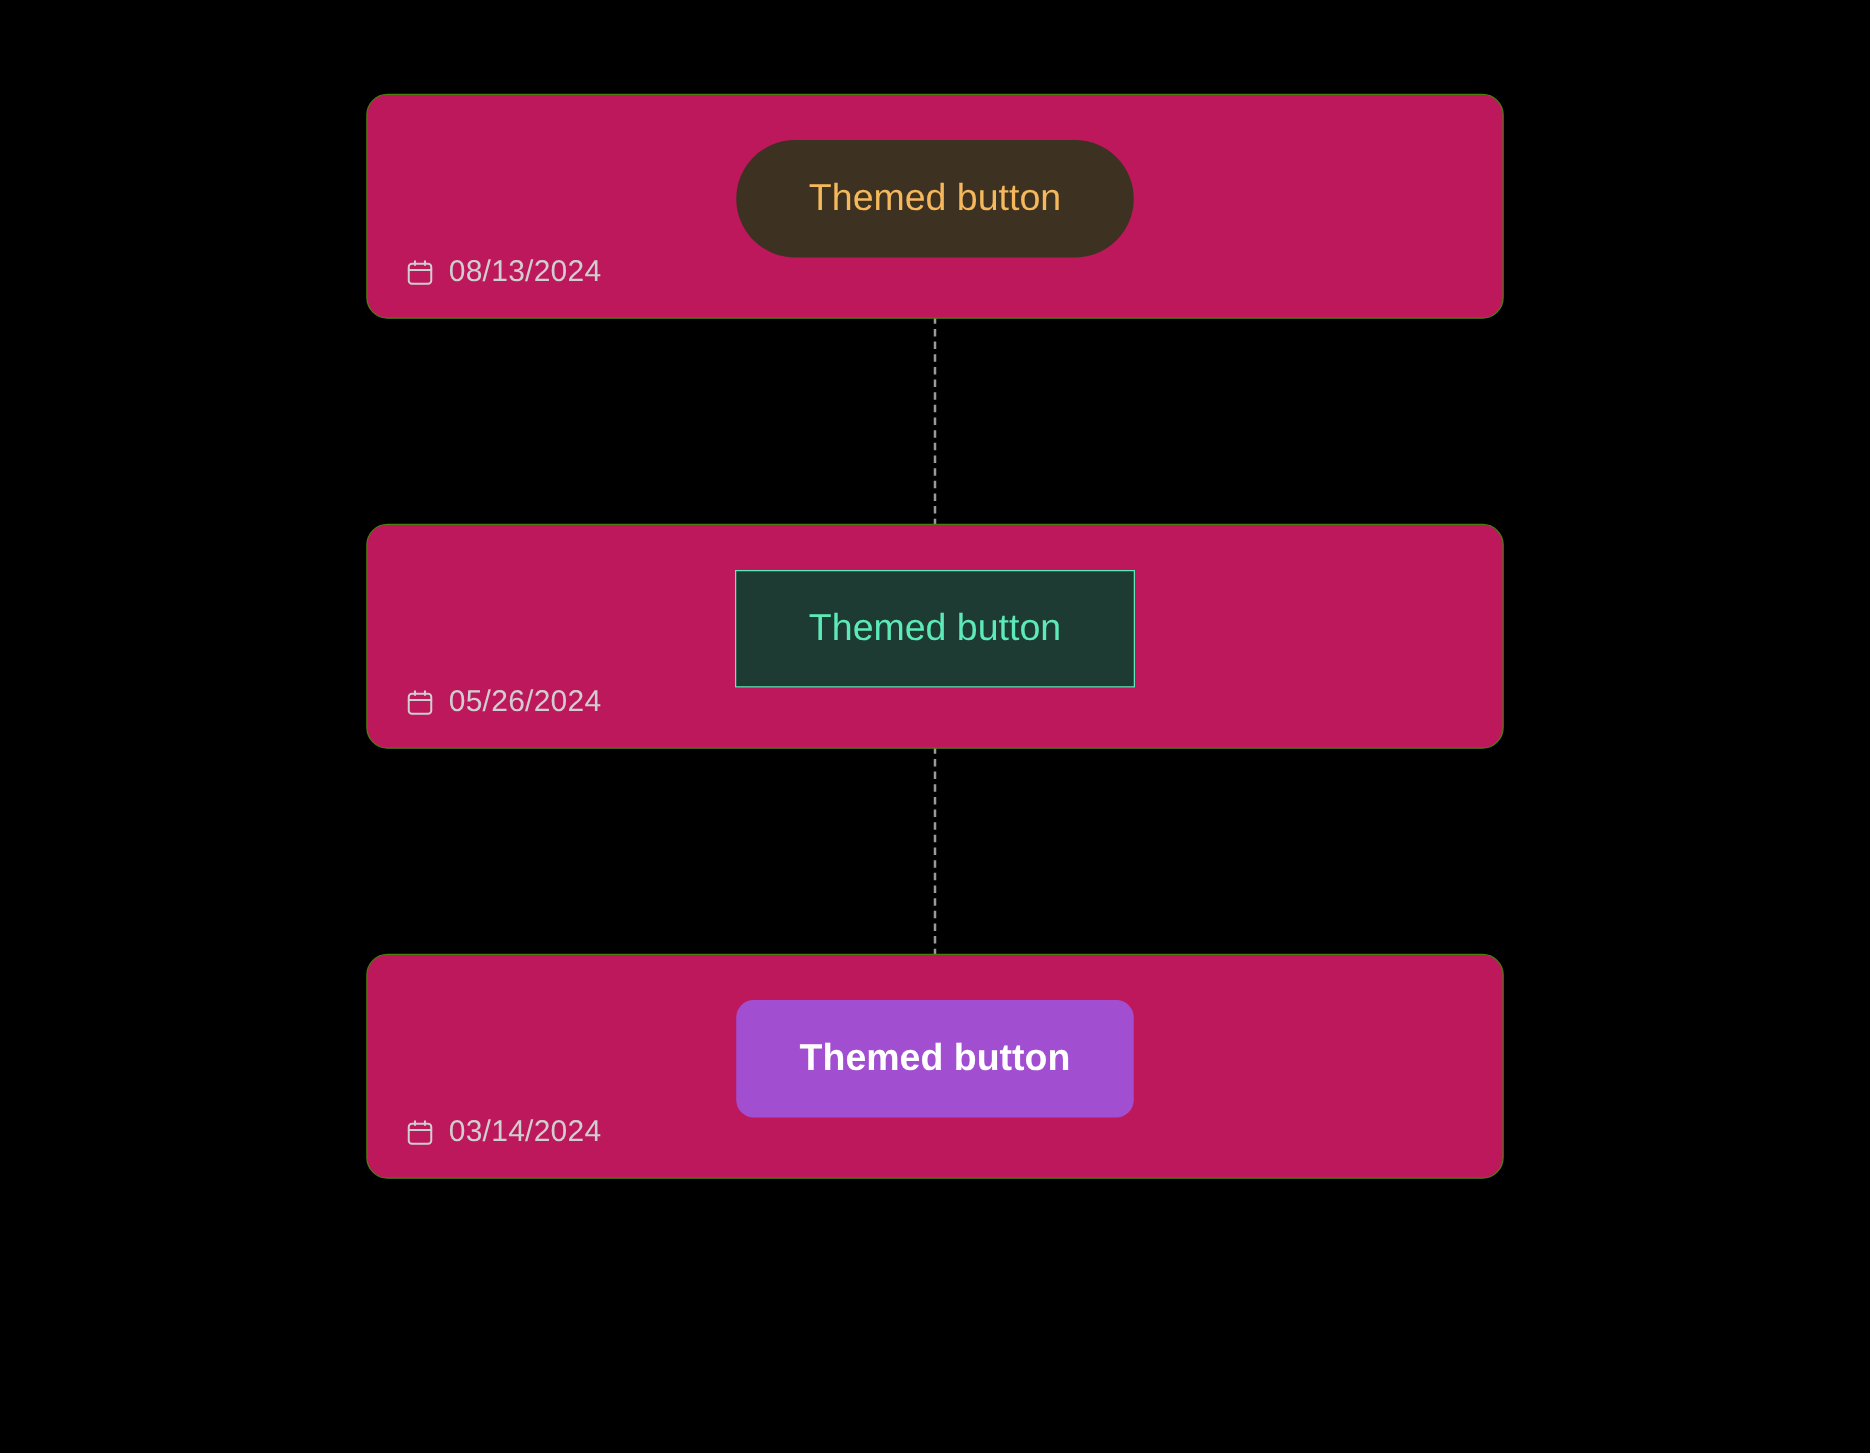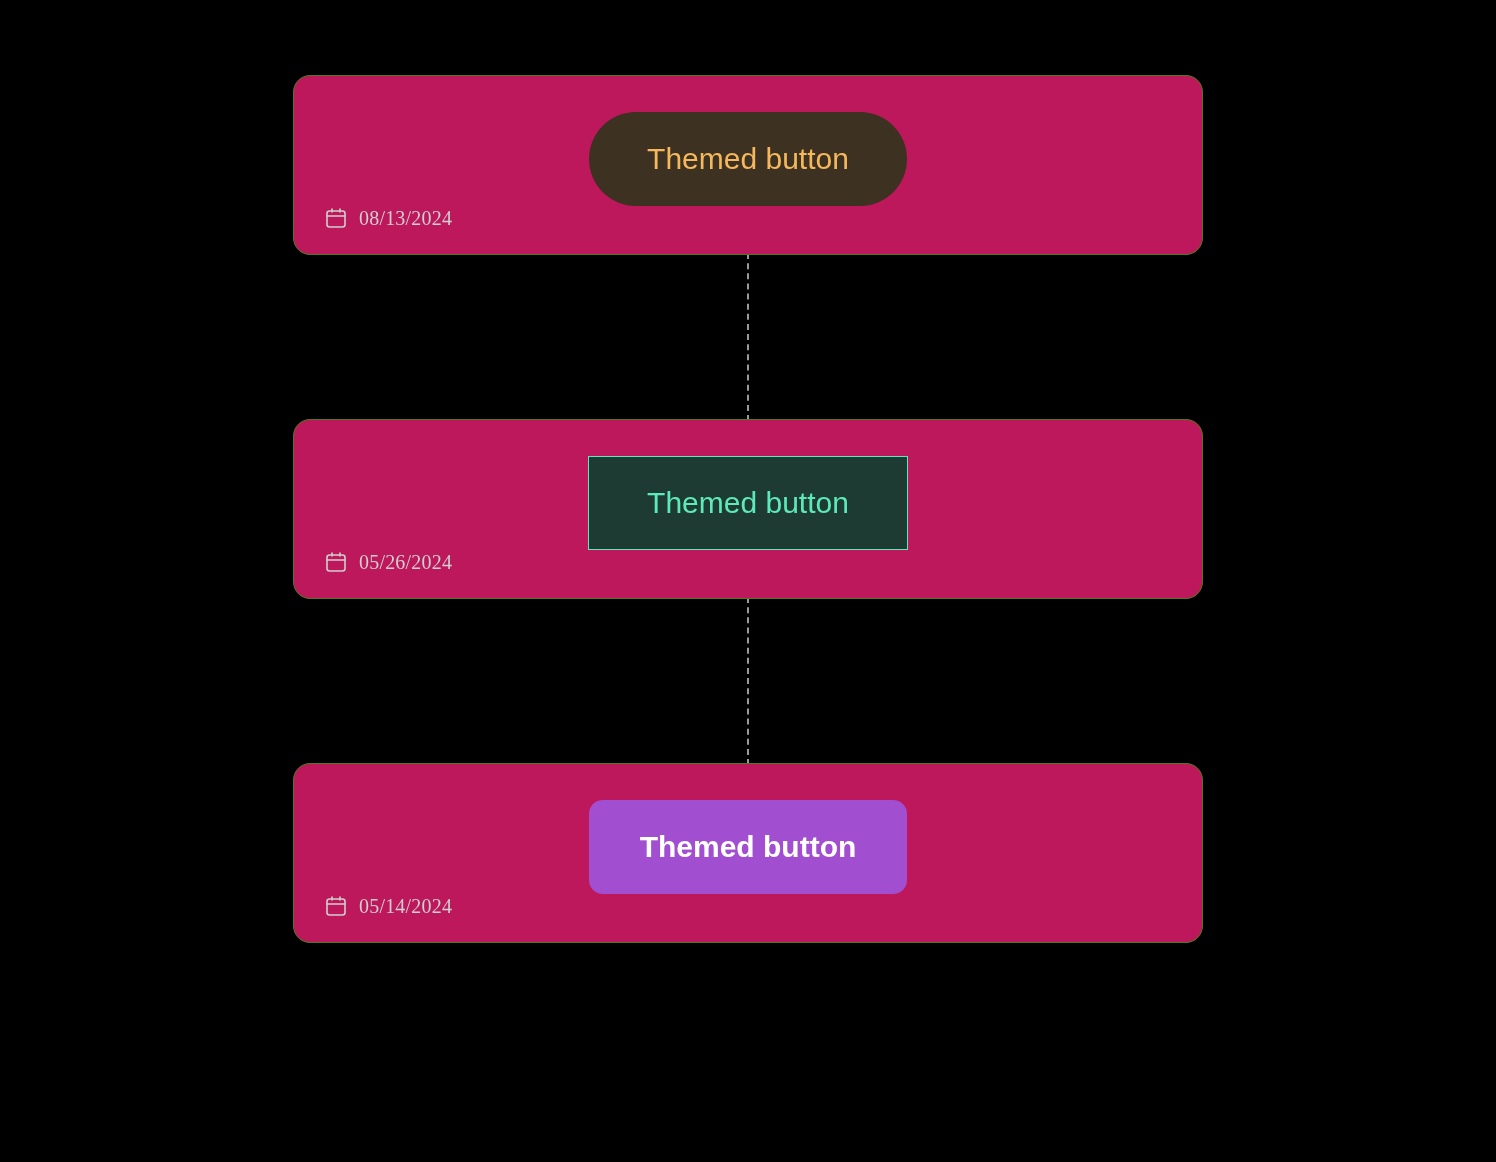--- a/index.html
+++ b/index.html
@@ -102,22 +102,22 @@
 
   .cal-icon {
     width: 24px;
     height: 24px;
     display: block;
     flex: none;
   }
 
   .date-text {
     color: #cfcfcf;
-    font-size: 20px;
-    font-family: Liberation Serif, serif;
+    font-size: 24px;
+    font-family: Liberation Sans, sans-serif;
     letter-spacing: 0.2px;
     line-height: 1;
   }
 
   
   .connector {
     position: relative;
     width: 910px;
     height: 164px;
     z-index: 1;
@@ -187,18 +187,18 @@
       </div>
       <div class="date-row">
         <span class="cal-icon-wrap">
           <svg class="cal-icon" viewBox="0 0 24 24" fill="none" stroke="#cfcfcf" stroke-width="1.6" stroke-linecap="round" stroke-linejoin="round">
             <rect x="3" y="5" width="18" height="16" rx="2.5"></rect>
             <line x1="3" y1="10" x2="21" y2="10"></line>
             <line x1="8" y1="3" x2="8" y2="6"></line>
             <line x1="16" y1="3" x2="16" y2="6"></line>
           </svg>
         </span>
-        <span class="date-text">05/14/2024</span>
+        <span class="date-text">03/14/2024</span>
       </div>
     </div>
 
   </div>
 </div>
 
 </body></html>

